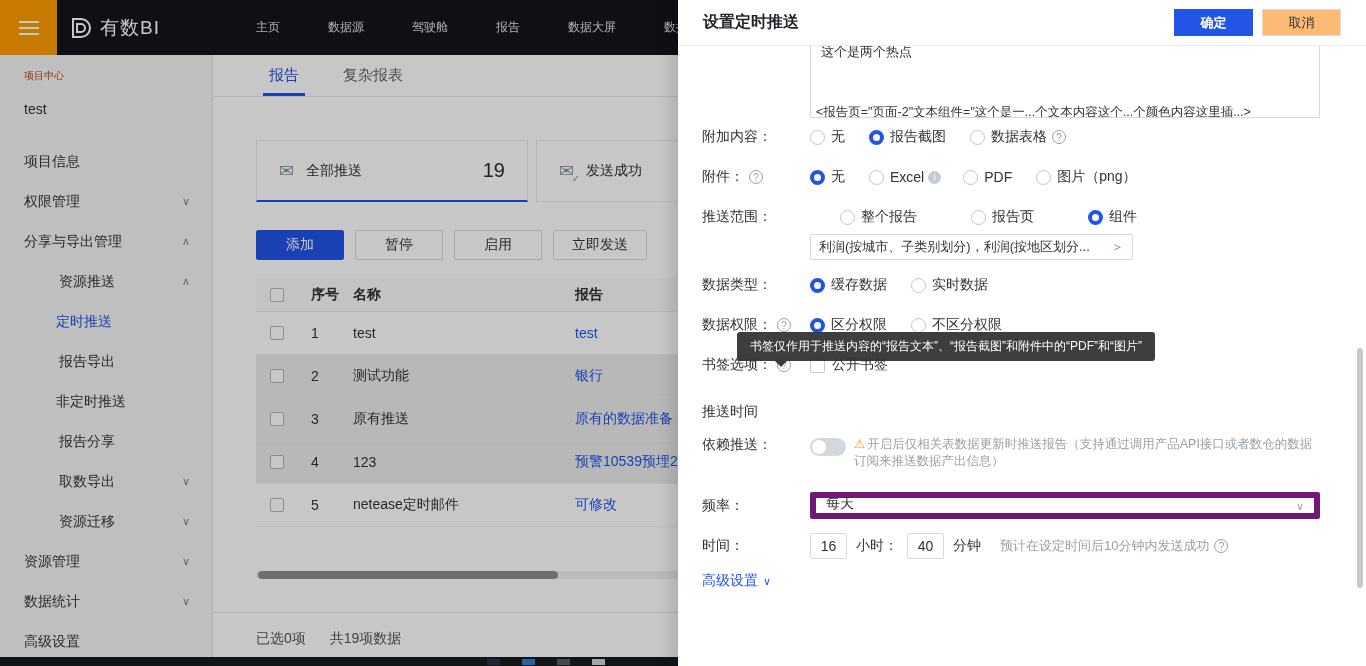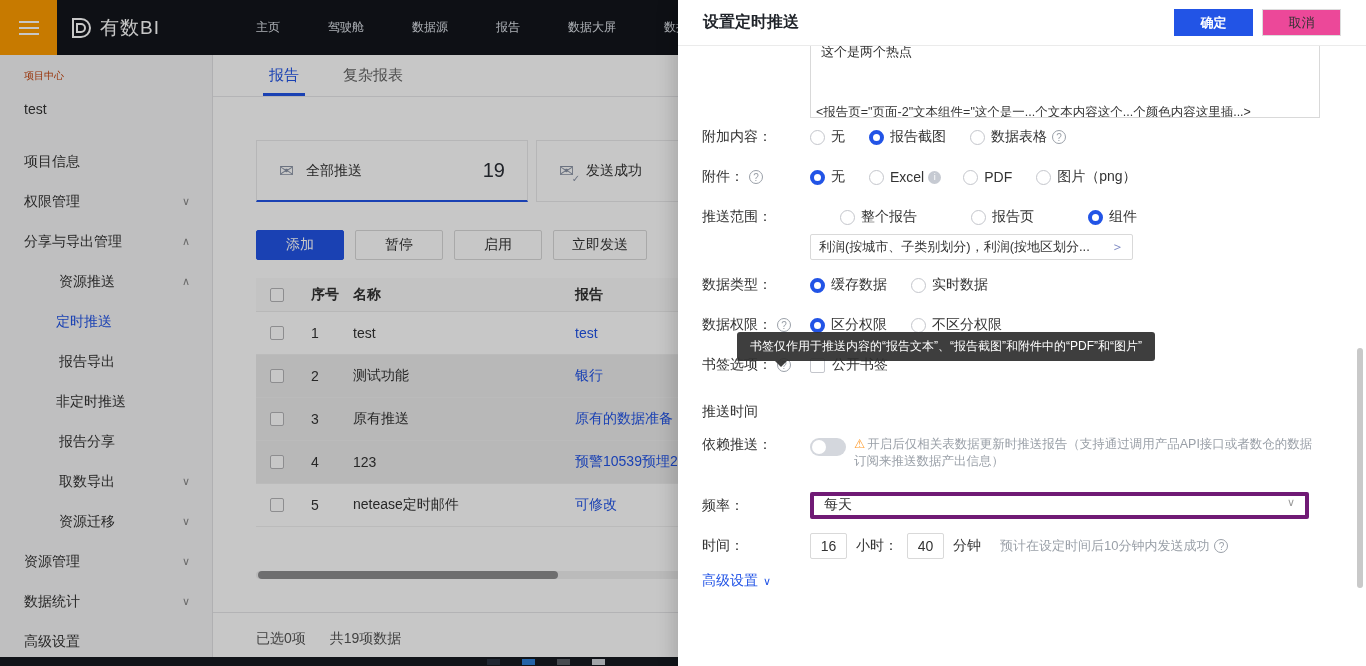--- a/index.html
+++ b/index.html
@@ -65,21 +65,21 @@
   
   .overlay { position:absolute; top:0; left:0; width:678px; height:666px; background:rgba(0,0,0,0.22); z-index:5; }
 
   
   .panel { position:absolute; top:0; left:678px; width:688px; height:666px; background:#fff; z-index:10; box-shadow:-6px 0 16px rgba(0,0,0,0.14); }
   .panel-header { height:46px; display:flex; align-items:center; padding:0 25px; border-bottom:1px solid #ebebeb; }
   .panel-title { font-size:16px; font-weight:bold; color:#1f2329; }
   .panel-actions { margin-left:auto; display:flex; gap:9px; }
   .pbtn { width:79px; height:27px; font-size:13px; border-radius:0; display:flex; align-items:center; justify-content:center; cursor:pointer; }
   .pbtn.primary { background:#2254e6; color:#fff; border:1px solid #2254e6; font-weight:bold; }
-  .pbtn.ghost { background:#ec4899; color:#333; border:1px solid #dcdcdc; }
+  .pbtn.ghost { background:#fdba74; color:#333; border:1px solid #dcdcdc; }
   .panel-body { position:relative; height:608px; padding:0 24px; overflow:hidden; }
   .editor-box { margin-left:108px; margin-right:22px; height:72px; border:1px solid #d9d9d9; border-top:none; position:relative; overflow:hidden; margin-bottom:8px; cursor:text; }
   .editor-top { position:absolute; top:-3px; left:10px; font-size:13px; color:#333; white-space:nowrap; }
   .editor-bottom { position:absolute; bottom:-4px; left:5px; right:5px; font-size:12.5px; color:#333; white-space:nowrap; overflow:hidden; }
   .form-row { display:flex; align-items:center; min-height:22px; margin-bottom:18px; }
   .form-label { width:108px; font-size:14px; color:#333; display:flex; align-items:center; flex-shrink:0; }
   .radio { display:inline-flex; align-items:center; gap:6px; font-size:14px; color:#333; margin-right:24px; cursor:pointer; }
   .rdot { width:15px; height:15px; border-radius:50%; border:1px solid #c4c6cc; background:#fff; flex-shrink:0; }
   .radio.on .rdot { border:4.5px solid #2254e6; }
   .help { display:inline-flex; align-items:center; justify-content:center; width:14px; height:14px; border-radius:50%; border:1px solid #9aa0a8; color:#9aa0a8; font-size:10px; margin-left:5px; flex-shrink:0; cursor:default; }
@@ -89,21 +89,21 @@
   .scope-text { flex:1; white-space:nowrap; overflow:hidden; }
   .scope-arrow { color:#7d89c3; font-size:13px; margin-left:6px; }
   .cbox { width:15px; height:15px; border:1px solid #c4c6cc; border-radius:2px; background:#fff; margin-right:7px; flex-shrink:0; cursor:pointer; }
   .bookmark-row { margin-bottom:24px; }
   .section-title { font-size:14px; color:#333; margin-bottom:14px; height:22px; line-height:22px; }
   .dep-row { align-items:flex-start; margin-bottom:22px; }
   .toggle { width:36px; height:18px; border-radius:9px; background:#d4d7dd; position:relative; flex-shrink:0; margin-top:2px; cursor:pointer; }
   .toggle::after { content:""; position:absolute; left:2px; top:2px; width:14px; height:14px; border-radius:50%; background:#fff; }
   .dep-warning { margin-left:8px; font-size:12.5px; color:#9aa0a8; line-height:17px; max-width:470px; }
   .warn-ico { color:#ff9a2a; font-style:normal; margin-right:2px; }
-  .select { flex:1; margin-right:33px; height:27px; border:4px solid #701a75; border-radius:2px; display:flex; align-items:flex-start; padding:0 10px; font-size:14px; color:#333; cursor:pointer; }
+  .select { flex:1; margin-right:22px; height:27px; border:6px solid #701a75; border-radius:2px; display:flex; align-items:flex-end; padding:0 10px; font-size:14px; color:#333; cursor:pointer; }
   .select .sel-chev { margin-left:auto; color:#999; font-size:11px; }
   .freq-row { margin-bottom:14px; }
   .num-input { width:37px; height:26px; border:1px solid #d9d9d9; border-radius:2px; text-align:center; font-size:14px; color:#333; outline:none; }
   .tlabel { font-size:14px; color:#333; margin:0 9px; }
   .thint { font-size:13px; color:#9aa0a8; margin-left:10px; }
   .time-row { margin-bottom:12px; }
   .advanced { color:#2254e6; font-size:14px; display:inline-flex; align-items:center; gap:5px; cursor:pointer; }
   .adv-chev { font-size:11px; }
   .tooltip { position:absolute; left:59px; top:286px; background:rgba(46,46,46,0.92); color:#fff; font-size:12px; line-height:15px; padding:7px 13px; border-radius:3px; white-space:nowrap; z-index:20; }
   .tooltip::after { content:""; position:absolute; top:100%; left:38px; border:6px solid transparent; border-top-color:rgba(46,46,46,0.92); }
@@ -122,22 +122,22 @@
       </div>
     <div class="brand">
       <svg width="24" height="24" viewBox="0 0 24 24">
           <path d="M4 3 h8 a9 9 0 0 1 0 18 h-8 z" fill="none" stroke="#fff" stroke-width="2"></path>
           <path d="M8 8 h4 a4 4 0 0 1 0 8 h-4 z" fill="none" stroke="#fff" stroke-width="2"></path>
         </svg>
       <span class="brand-text">有数BI</span>
     </div>
     <div class="nav-items">
       <span class="nav-item">主页</span>
+      <span class="nav-item">数据源</span>
       <span class="nav-item">驾驶舱</span>
-      <span class="nav-item">数据源</span>
       <span class="nav-item">报告</span>
       <span class="nav-item">数据大屏</span>
       <span class="nav-item">数据门户</span>
     </div>
   </div>
 
   <div class="sidebar">
     <div class="project">
       <div class="project-label">项目中心</div>
       <div class="project-name">test</div>

